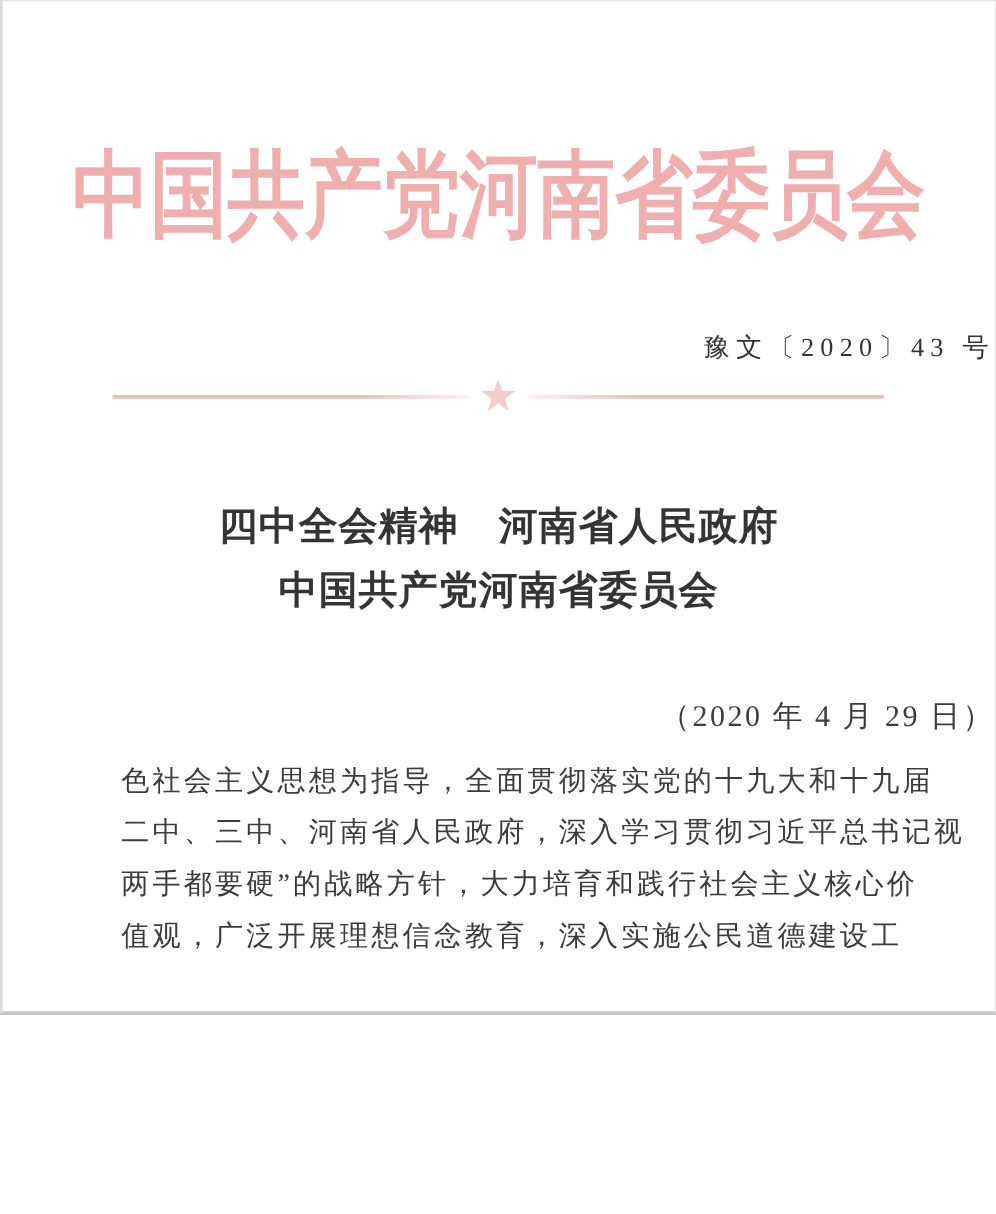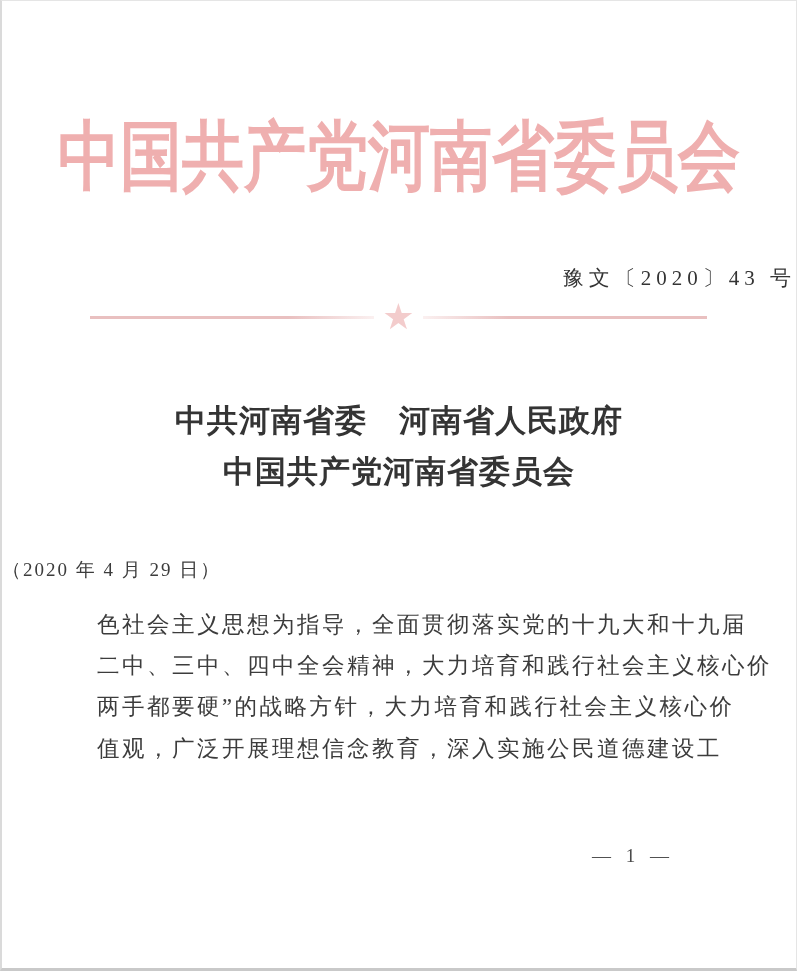--- a/index.html
+++ b/index.html
@@ -3,21 +3,21 @@
 <meta charset="utf-8">
 <style>
   html, body {
     margin: 0;
     padding: 0;
     background: #ffffff;
   }
   .page {
     position: relative;
     width: 797px;
-    height: 971px;
+    height: 812px;
     background: #ffffff;
     overflow: hidden;
     font-family: "Liberation Serif", "DejaVu Serif", serif;
     border-left: 2px solid var(--border-gray);
     border-right: 1px solid var(--border-gray-light);
     border-bottom: 3px solid var(--border-gray-dark);
     border-top: 1px solid var(--border-gray-light);
     box-sizing: border-box;
   }
 
@@ -95,22 +95,22 @@
     letter-spacing: 1px;
     white-space: nowrap;
   }
 
   
   .doc-date {
     position: absolute;
     top: 556px;
     left: 0;
     width: 100%;
-    text-align: left;
-    font-size: 19px;
+    text-align: right;
+    font-size: 24px;
     letter-spacing: 2px;
     color: var(--body-text);
     white-space: nowrap;
   }
 
   
   .body-block {
     position: absolute;
     top: 603px;
     left: 95px;
@@ -145,28 +145,28 @@
 
   <div class="doc-number">豫文〔2020〕43 号</div>
 
   <div class="separator">
     <div class="sep-line left"></div>
     <div class="sep-star">★</div>
     <div class="sep-line right"></div>
   </div>
 
   <div class="doc-title">
-    <div class="title-line">中共河南省委　河南省人民政府</div>
+    <div class="title-line">四中全会精神　河南省人民政府</div>
     <div class="title-line">中国共产党河南省委员会</div>
   </div>
 
   <div class="doc-date">（2020 年 4 月 29 日）</div>
 
   <div class="body-block">
     <div class="body-line">色社会主义思想为指导，全面贯彻落实党的十九大和十九届</div>
-    <div class="body-line">二中、三中、四中全会精神，大力培育和践行社会主义核心价</div>
+    <div class="body-line">二中、三中、河南省人民政府，深入学习贯彻习近平总书记视</div>
     <div class="body-line">两手都要硬”的战略方针，大力培育和践行社会主义核心价</div>
     <div class="body-line">值观，广泛开展理想信念教育，深入实施公民道德建设工</div>
   </div>
 
   <div class="page-number">— 1 —</div>
 
 </div>
 
 </body></html>

